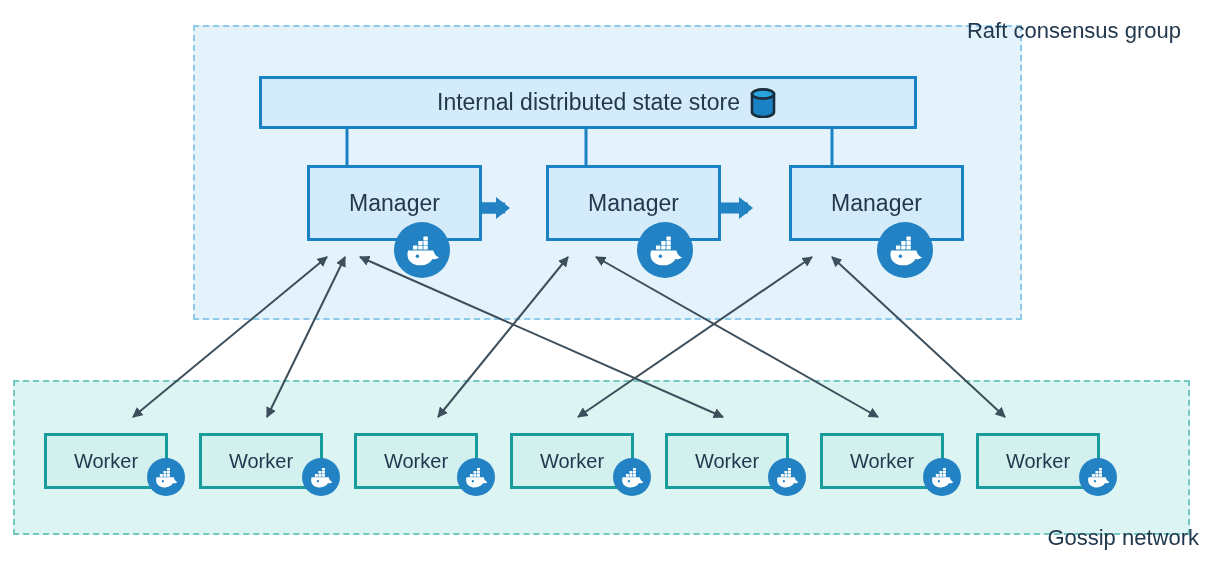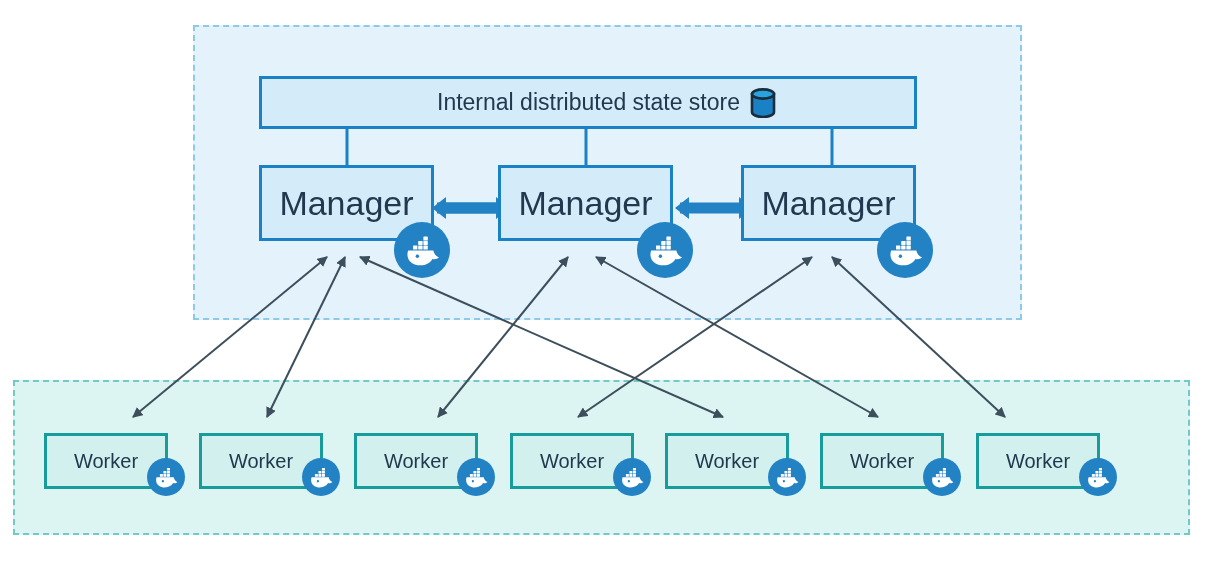--- a/index.html
+++ b/index.html
@@ -75,22 +75,23 @@
     border: 3px solid #1b81c5;
     font-size: 23px;
     gap: 10px;
     padding-left: 37px;
   }
   .manager-box {
     width: 175px;
     height: 76px;
     background: #d4ebf9;
     border: 3px solid #1b81c5;
-    font-size: 34px;
+    font-size: 23px;
     top: 165px;
+    margin-left: 48px;
   }
   .mgr1 { left: 259px; }
   .mgr2 { left: 498px; }
   .mgr3 { left: 741px; }
 
   .worker-box {
     width: 124px;
     height: 56px;
     background: #d2f0ee;
     border: 3px solid #179b9b;
@@ -155,21 +156,23 @@
       <line x1="360" y1="257" x2="723" y2="417"></line>
 
       <line x1="568" y1="257" x2="438" y2="417"></line>
       <line x1="596" y1="257" x2="878" y2="417"></line>
 
       <line x1="812" y1="257" x2="578" y2="417"></line>
       <line x1="832" y1="257" x2="1005" y2="417"></line>
     </g>
   </svg>
 
-
+  <div class="group-label label-raft">Raft consensus group</div>
+
+  <div class="group-label label-gossip">Gossip network</div>
 
   <div class="node store-box">
     <span>Internal distributed state store</span>
     <span class="db-icon">
       <svg viewBox="0 0 26 30" xmlns="http://www.w3.org/2000/svg">
         <path d="M2 6 v18 a11 5 0 0 0 22 0 V6 z" fill="#1b81c5" stroke="#1a2d3d" stroke-width="2.6"></path>
         <ellipse cx="13" cy="6" rx="11" ry="4.6" fill="#29a3dd" stroke="#1a2d3d" stroke-width="2.6"></ellipse>
       </svg>
     </span>
   </div>

